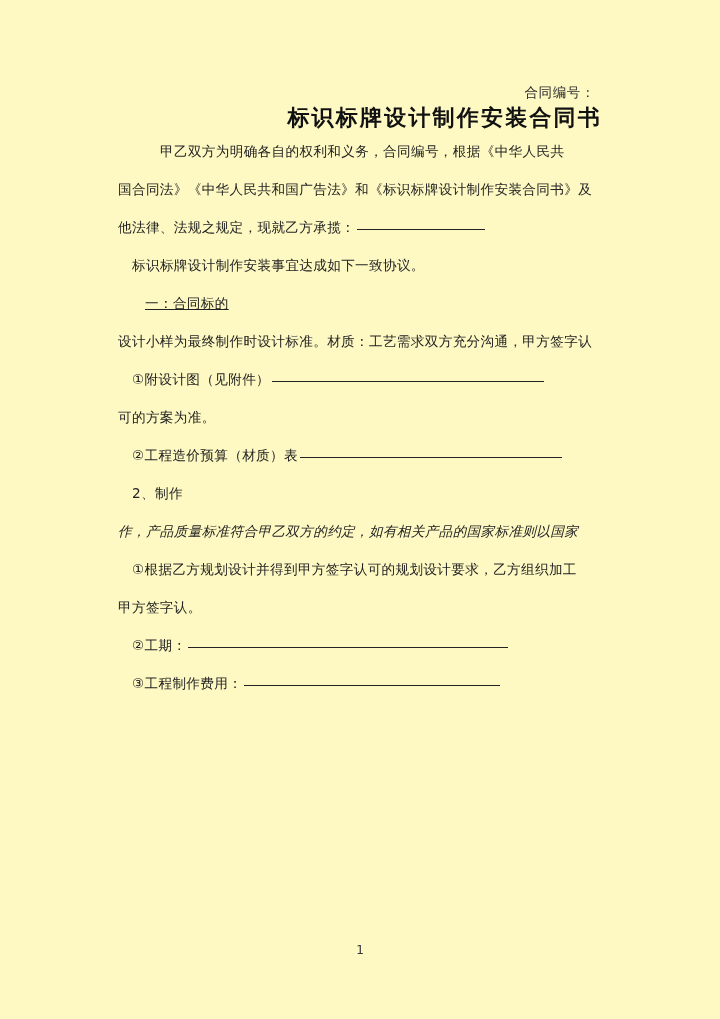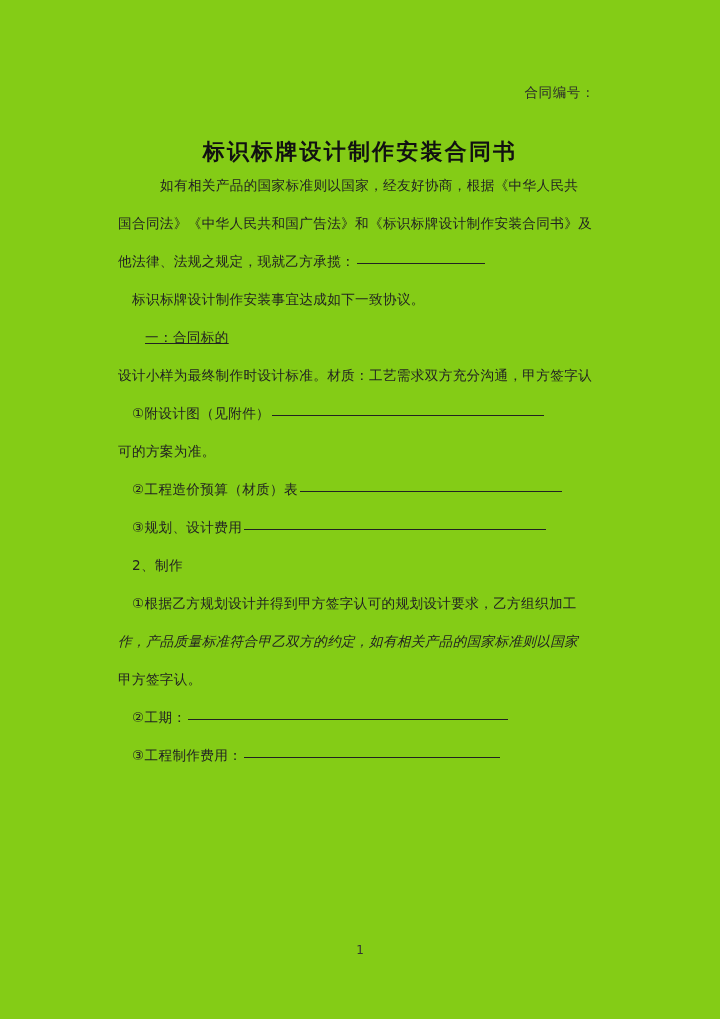--- a/index.html
+++ b/index.html
@@ -13,21 +13,21 @@
     font-family: "DejaVu Sans", "Liberation Sans", sans-serif;
     color: #1a1a1a;
     overflow: hidden;
   }
   .page {
     position: relative;
     width: 720px;
     height: 1019px;
     box-sizing: border-box;
     padding: 0;
-    background: #84cc16;
+    background: #fef9c3;
   }
   
   .content {
     position: absolute;
     left: 118px;
     top: 0;
     width: 484px;
   }
 
   
@@ -36,22 +36,21 @@
     text-align: right;
     font-size: 13.5px;
     line-height: 20px;
     letter-spacing: 0.6px;
     color: #2b2b2b;
     padding-right: 7px;
   }
 
   
   .doc-title {
-    margin-top: 34px;
-    text-align: center;
+    text-align: right;
     font-family: "DejaVu Serif", "Liberation Serif", serif;
     font-weight: bold;
     font-size: 22px;
     line-height: 30px;
     letter-spacing: 2.2px;
     color: #111111;
   }
 
   
   .line {
@@ -105,46 +104,45 @@
 <div class="page">
 
   <div class="content">
 
     <div class="contract-no">合同编号：</div>
 
     <div class="doc-title">标识标牌设计制作安装合同书</div>
 
 
 
-    <div class="line indent-2">如有相关产品的国家标准则以国家，经友好协商，根据《中华人民共</div>
+    <div class="line indent-2">甲乙双方为明确各自的权利和义务，合同编号，根据《中华人民共</div>
 
     <div class="line">国合同法》《中华人民共和国广告法》和《标识标牌设计制作安装合同书》及</div>
 
     <div class="line"><span>他法律、法规之规定，现就乙方承揽：</span><span class="rule rule-short"></span></div>
 
     <div class="line indent-1">标识标牌设计制作安装事宜达成如下一致协议。</div>
 
     <div class="line indent-3">一：合同标的</div>
 
 
     <div class="line">设计小样为最终制作时设计标准。材质：工艺需求双方充分沟通，甲方签字认</div>
 
     <div class="line indent-4"><span>①附设计图（见附件）</span><span class="rule rule-a"></span></div>
 
     <div class="line">可的方案为准。</div>
 
     <div class="line indent-4"><span>②工程造价预算（材质）表</span><span class="rule rule-b"></span></div>
 
-    <div class="line indent-4"><span>③规划、设计费用</span><span class="rule rule-c"></span></div>
 
     <div class="line indent-4">2、制作</div>
 
+    <div class="line italicish">作，产品质量标准符合甲乙双方的约定，如有相关产品的国家标准则以国家</div>
+
     <div class="line indent-4">①根据乙方规划设计并得到甲方签字认可的规划设计要求，乙方组织加工</div>
-
-    <div class="line italicish">作，产品质量标准符合甲乙双方的约定，如有相关产品的国家标准则以国家</div>
 
     <div class="line">甲方签字认。</div>
 
     <div class="line indent-4"><span>②工期：</span><span class="rule rule-d"></span></div>
 
     <div class="line indent-4"><span>③工程制作费用：</span><span class="rule rule-e"></span></div>
 
   </div>
 
   <div class="page-number">1</div>

